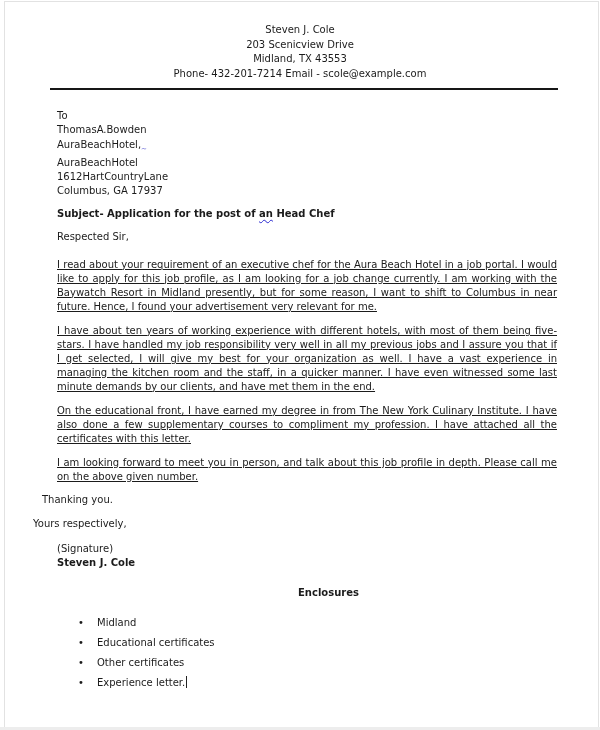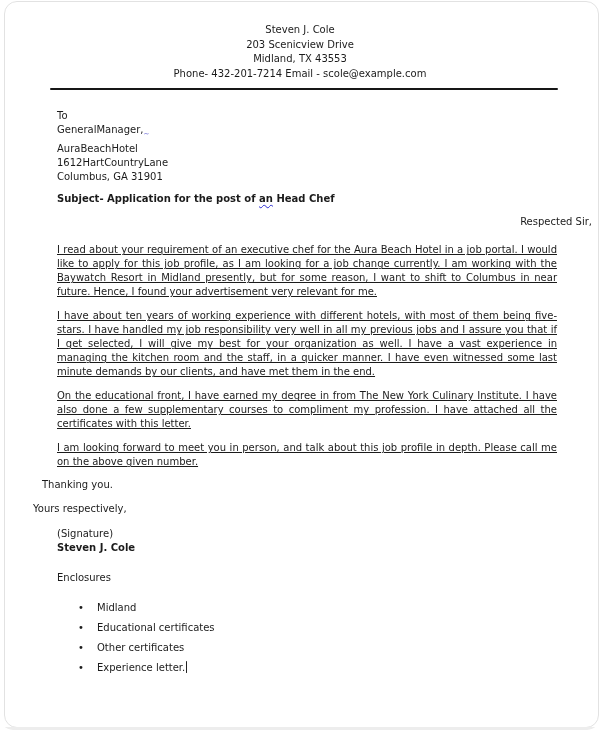--- a/index.html
+++ b/index.html
@@ -1,15 +1,15 @@
 <!DOCTYPE html>
 <html><head>
 <meta charset="utf-8">
 <style>
-  * { margin: 0; padding: 0; box-sizing: border-box; border-radius: 13px; }
+  * { margin: 0; padding: 0; box-sizing: border-box; }
   html, body { background: #ffffff; }
   .page {
     position: relative;
     width: 600px;
     height: 730px;
     background: #ffffff;
     font-family: "DejaVu Sans", "Liberation Sans", sans-serif;
     font-size: 10px;
     color: #1b1b1b;
     overflow: hidden;
@@ -51,33 +51,33 @@
     margin: 9px 43px 0 57px;
     font-weight: bold;
   }
   .wavy {
     text-decoration-line: underline;
     text-decoration-style: wavy;
     text-decoration-color: #2a2ad0;
     text-decoration-thickness: 1px;
     text-underline-offset: 2px;
   }
-  .salutation { margin: 12px 8px 0 57px; text-align: right; }
+  .salutation { margin: 12px 8px 0 57px; }
   .para {
     margin: 16px 43px 0 57px;
     line-height: 14px;
     text-align: justify;
     text-decoration: underline;
   }
   .para + .para { margin-top: 10px; }
   .thanks { margin: 10px 0 0 42px; }
   .valediction { margin: 13px 0 0 33px; }
   .sig-block { margin: 13px 0 16px 57px; line-height: 14px; }
   .bold { font-weight: bold; }
-  .enc-heading { margin: 13px 0 0 57px; font-weight: normal; line-height: 13px; }
+  .enc-heading { margin: 13px 0 0 57px; font-weight: bold; line-height: 13px; text-align: center; }
   .enc-list {
     margin: 14px 0 0 57px;
     list-style: none;
   }
   .enc-list li {
     position: relative;
     padding-left: 40px;
     line-height: 20px;
   }
   .enc-list .bullet {
@@ -105,24 +105,25 @@
     <div>Steven J. Cole</div>
     <div>203 Scenicview Drive</div>
     <div>Midland, TX 43553</div>
     <div>Phone- 432-201-7214 Email - scole@example.com</div>
   </header>
 
   <div class="rule"></div>
 
   <section class="recipient">
     <div>To</div>
-    <div><span>GeneralManager,</span><span class="blue-mark">~</span></div>
+    <div>ThomasA.Bowden</div>
+    <div><span>AuraBeachHotel,</span><span class="blue-mark">~</span></div>
     <div>AuraBeachHotel</div>
     <div>1612HartCountryLane</div>
-    <div>Columbus, GA 31901</div>
+    <div>Columbus, GA 17937</div>
   </section>
 
   <div class="subject"><span>Subject- Application for the post of </span><span class="wavy">an</span><span> Head Chef</span></div>
 
   <div class="salutation">Respected Sir,</div>
 
   <p class="para">I read about your requirement of an executive chef for the Aura Beach Hotel in a job portal. I would like to apply for this job profile, as I am looking for a job change currently. I am working with the Baywatch Resort in Midland presently, but for some reason, I want to shift to Columbus in near future. Hence, I found your advertisement very relevant for me.</p>
   <p class="para">I have about ten years of working experience with different hotels, with most of them being five-stars. I have handled my job responsibility very well in all my previous jobs and I assure you that if I get selected, I will give my best for your organization as well. I have a vast experience in managing the kitchen room and the staff, in a quicker manner. I have even witnessed some last minute demands by our clients, and have met them in the end.</p>
   <p class="para">On the educational front, I have earned my degree in from The New York Culinary Institute. I have also done a few supplementary courses to compliment my profession. I have attached all the certificates with this letter.</p>
   <p class="para">I am looking forward to meet you in person, and talk about this job profile in depth. Please call me on the above given number.</p>

